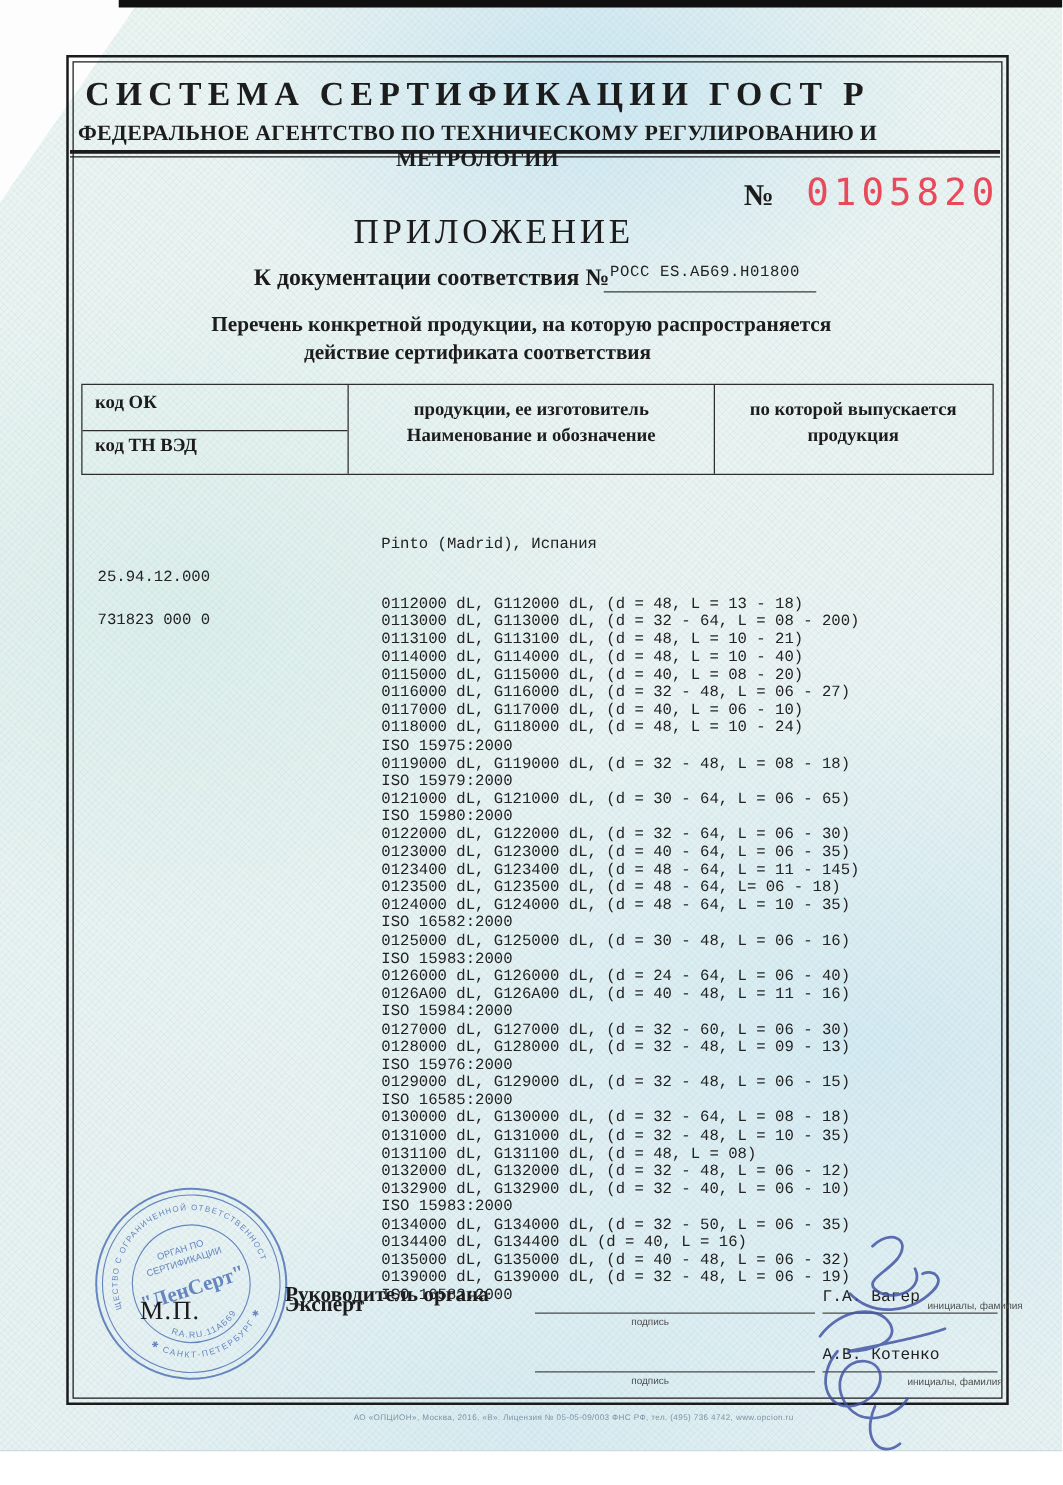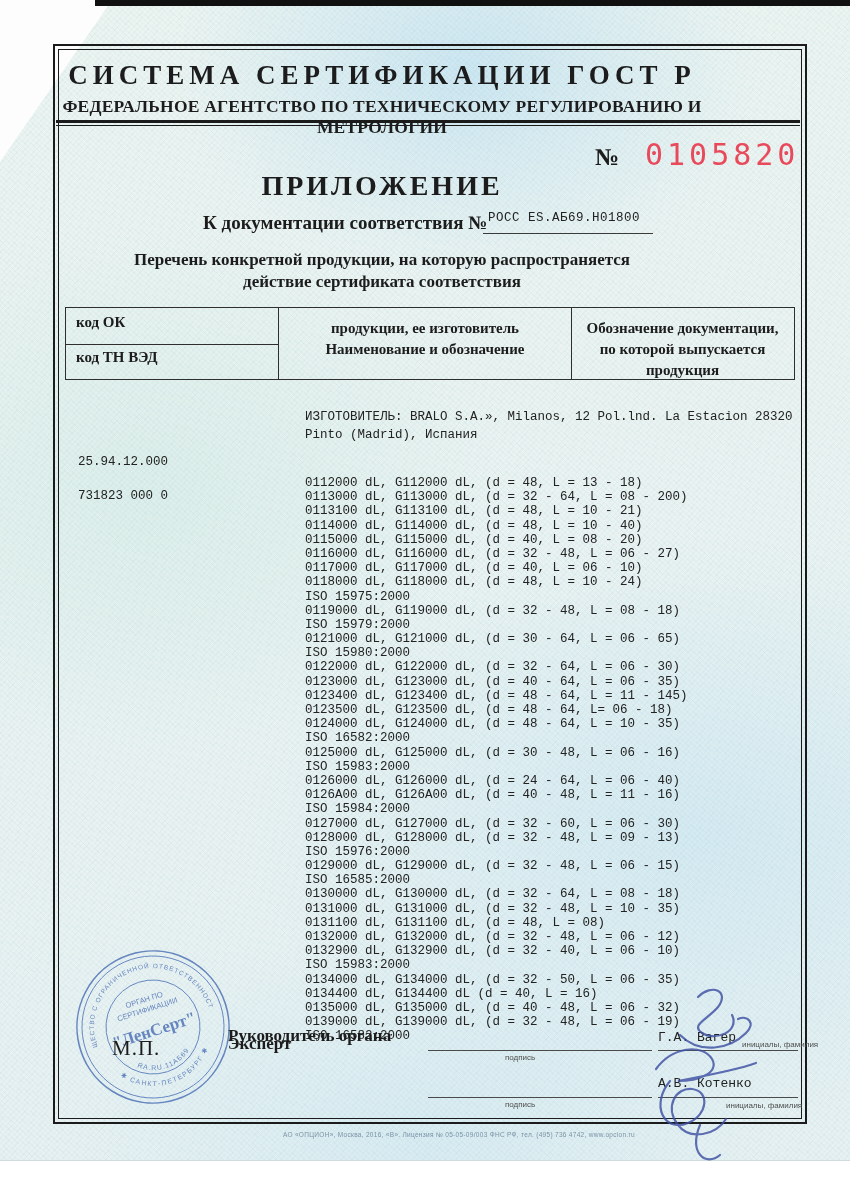--- a/index.html
+++ b/index.html
@@ -33,25 +33,25 @@
   .frame-inner{position:absolute;inset:3px;border:1px solid #1b1b1b;}
   .abs{position:absolute;z-index:5;}
   .ctr{left:0;width:764px;text-align:center;}
   .sys-title{top:60px;font-size:27px;font-weight:bold;letter-spacing:5px;}
   .agency{top:96px;font-size:17.5px;font-weight:bold;letter-spacing:.2px;}
   .hrule-a{left:56px;top:120px;width:744px;height:3px;background:#1b1b1b;}
   .hrule-b{left:56px;top:125px;width:744px;height:1px;background:#1b1b1b;}
   .num-label{left:595px;top:144px;font-size:24px;font-weight:bold;}
   .num-value{left:645px;top:137px;font-family:"DejaVu Sans Mono",monospace;
     font-size:30px;letter-spacing:4px;color:var(--accent-red,#e84a5c);}
-  .app-title{top:170px;font-size:28px;font-weight:bold;letter-spacing:3px;}
+  .app-title{top:170px;font-size:28px;font-weight:normal;letter-spacing:3px;margin-left:13px;}
   .cert-label{left:203px;top:212px;font-size:19px;font-weight:bold;}
   .cert-number{left:488px;top:211px;font-family:"Liberation Mono",monospace;font-size:13px;letter-spacing:.5px;}
   .cert-uline{left:483px;top:233px;width:170px;height:1px;background:#3a3a3a;}
-  .subtitle1{top:250px;font-size:17px;font-weight:bold;}
+  .subtitle1{top:250px;font-size:17px;font-weight:bold;padding-left:35px;}
   .subtitle2{top:272px;font-size:17px;font-weight:bold;}
   
   .tbl{left:65px;top:307px;width:728px;height:71px;border:1.5px solid #2e2e2e;}
   .tbl .v1{position:absolute;left:212px;top:0;bottom:0;width:1px;background:#2e2e2e;}
   .tbl .v2{position:absolute;left:505px;top:0;bottom:0;width:1px;background:#2e2e2e;}
   .tbl .split{position:absolute;left:0;top:36px;width:212px;height:1px;background:#2e2e2e;}
   .tbl .c1a{position:absolute;left:10px;top:6px;font-size:15px;font-weight:600;}
   .tbl .c1b{position:absolute;left:10px;top:41px;font-size:15px;font-weight:600;}
   .tbl .c2{position:absolute;left:213px;width:292px;top:10px;text-align:center;font-size:15px;font-weight:600;line-height:21px;}
   .tbl .c3{position:absolute;left:506px;width:221px;top:10px;text-align:center;font-size:15px;font-weight:600;line-height:21px;}
@@ -116,26 +116,24 @@
     <div class="v1"></div>
     <div class="v2"></div>
     <div class="split"></div>
     <div class="c1a">код ОК</div>
     <div class="c1b">код ТН ВЭД</div>
     <div class="c2">
       <div>продукции, ее изготовитель</div>
       <div>Наименование и обозначение</div>
     </div>
     <div class="c3">
-      <div>Обозначение документации,</div>
       <div>по которой выпускается продукция</div>
     </div>
   </div>
 
-  <div class="abs mono mfr1">ИЗГОТОВИТЕЛЬ: BRALO S.A.», Milanos, 12 Pol.lnd. La Estacion 28320</div>
   <div class="abs mono mfr2">Pinto (Madrid), Испания</div>
 
   <div class="abs mono code-ok">25.94.12.000</div>
   <div class="abs mono code-tnved">731823 000 0</div>
 
   <div class="abs mono plist"><div class="pl">0112000 dL, G112000 dL, (d = 48, L = 13 - 18)</div><div class="pl">0113000 dL, G113000 dL, (d = 32 - 64, L = 08 - 200)</div><div class="pl">0113100 dL, G113100 dL, (d = 48, L = 10 - 21)</div><div class="pl">0114000 dL, G114000 dL, (d = 48, L = 10 - 40)</div><div class="pl">0115000 dL, G115000 dL, (d = 40, L = 08 - 20)</div><div class="pl">0116000 dL, G116000 dL, (d = 32 - 48, L = 06 - 27)</div><div class="pl">0117000 dL, G117000 dL, (d = 40, L = 06 - 10)</div><div class="pl">0118000 dL, G118000 dL, (d = 48, L = 10 - 24)</div><div class="pl">ISO 15975:2000</div><div class="pl">0119000 dL, G119000 dL, (d = 32 - 48, L = 08 - 18)</div><div class="pl">ISO 15979:2000</div><div class="pl">0121000 dL, G121000 dL, (d = 30 - 64, L = 06 - 65)</div><div class="pl">ISO 15980:2000</div><div class="pl">0122000 dL, G122000 dL, (d = 32 - 64, L = 06 - 30)</div><div class="pl">0123000 dL, G123000 dL, (d = 40 - 64, L = 06 - 35)</div><div class="pl">0123400 dL, G123400 dL, (d = 48 - 64, L = 11 - 145)</div><div class="pl">0123500 dL, G123500 dL, (d = 48 - 64, L= 06 - 18)</div><div class="pl">0124000 dL, G124000 dL, (d = 48 - 64, L = 10 - 35)</div><div class="pl">ISO 16582:2000</div><div class="pl">0125000 dL, G125000 dL, (d = 30 - 48, L = 06 - 16)</div><div class="pl">ISO 15983:2000</div><div class="pl">0126000 dL, G126000 dL, (d = 24 - 64, L = 06 - 40)</div><div class="pl">0126A00 dL, G126A00 dL, (d = 40 - 48, L = 11 - 16)</div><div class="pl">ISO 15984:2000</div><div class="pl">0127000 dL, G127000 dL, (d = 32 - 60, L = 06 - 30)</div><div class="pl">0128000 dL, G128000 dL, (d = 32 - 48, L = 09 - 13)</div><div class="pl">ISO 15976:2000</div><div class="pl">0129000 dL, G129000 dL, (d = 32 - 48, L = 06 - 15)</div><div class="pl">ISO 16585:2000</div><div class="pl">0130000 dL, G130000 dL, (d = 32 - 64, L = 08 - 18)</div><div class="pl">0131000 dL, G131000 dL, (d = 32 - 48, L = 10 - 35)</div><div class="pl">0131100 dL, G131100 dL, (d = 48, L = 08)</div><div class="pl">0132000 dL, G132000 dL, (d = 32 - 48, L = 06 - 12)</div><div class="pl">0132900 dL, G132900 dL, (d = 32 - 40, L = 06 - 10)</div><div class="pl">ISO 15983:2000</div><div class="pl">0134000 dL, G134000 dL, (d = 32 - 50, L = 06 - 35)</div><div class="pl">0134400 dL, G134400 dL (d = 40, L = 16)</div><div class="pl">0135000 dL, G135000 dL, (d = 40 - 48, L = 06 - 32)</div><div class="pl">0139000 dL, G139000 dL, (d = 32 - 48, L = 06 - 19)</div><div class="pl">ISO 16582:2000</div></div>
 
   <svg class="stamp" width="200" height="200" viewBox="-100 -100 200 200">
     <g transform="rotate(-18)" fill="#4a6fb5" stroke="#4a6fb5">
       <circle r="76" fill="none" stroke-width="1.6"></circle>

